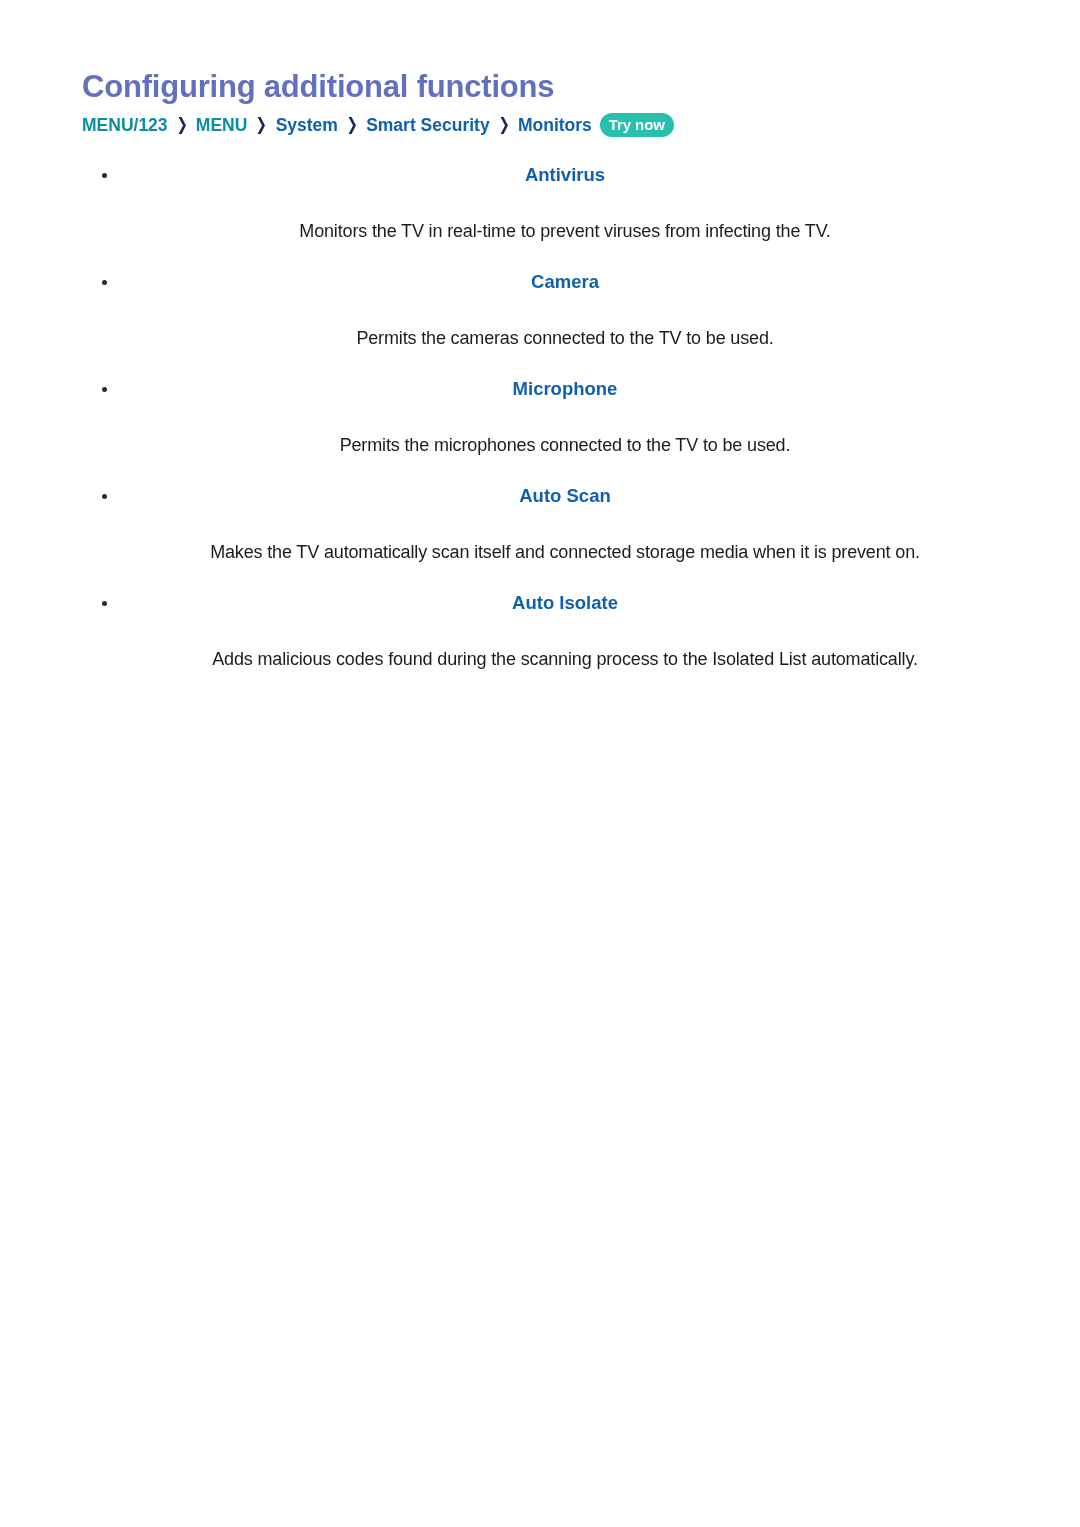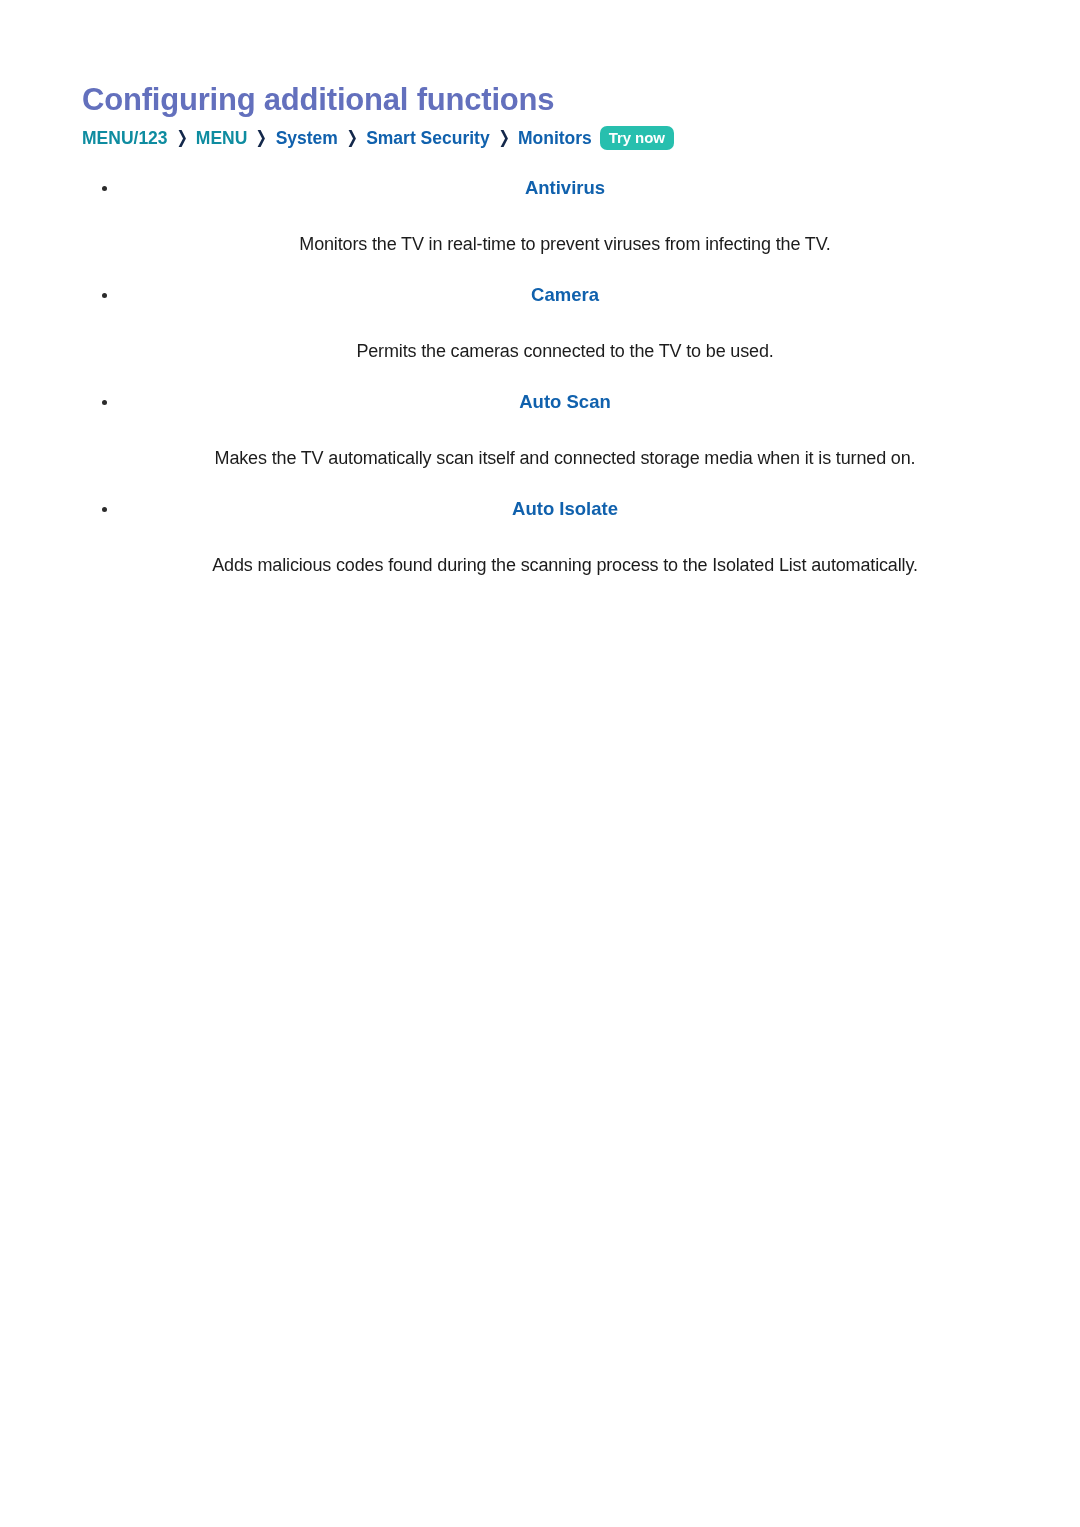--- a/index.html
+++ b/index.html
@@ -24,21 +24,21 @@
     left: 0;
     top: 0;
     width: 1080px;
     height: 1527px;
     background: #ffffff;
   }
 
   .content {
     position: absolute;
     left: 82px;
-    top: 81px;
+    top: 68px;
     width: 920px;
   }
 
   
   .page-title {
     font-size: 31px;
     font-weight: bold;
     color: #6370bd;
     letter-spacing: -0.2px;
     line-height: 38px;
@@ -76,21 +76,21 @@
   }
 
   .try-now {
     display: inline-block;
     background: #27bfae;
     color: #ffffff;
     font-size: 15px;
     font-weight: bold;
     line-height: 21px;
     padding: 1px 9px 2px 9px;
-    border-radius: 7px;
+    border-radius: 12px;
     margin-left: 8px;
     letter-spacing: -0.1px;
     white-space: nowrap;
   }
 
   
   .func-list {
     list-style: none;
     margin: 0;
     padding: 0;
@@ -178,27 +178,34 @@
 
 
       <li class="func-item">
         <div class="func-head">
           <span class="bullet-dot"></span>
           <span>Camera</span>
         </div>
         <p class="func-desc">Permits the cameras connected to the TV to be used.</p>
       </li>
 
+      <li class="func-item">
+        <div class="func-head">
+          <span class="bullet-dot"></span>
+          <span>Microphone</span>
+        </div>
+        <p class="func-desc">Permits the microphones connected to the TV to be used.</p>
+      </li>
 
       <li class="func-item">
         <div class="func-head">
           <span class="bullet-dot"></span>
           <span>Auto Scan</span>
         </div>
-        <p class="func-desc">Makes the TV automatically scan itself and connected storage media when it is turned on.</p>
+        <p class="func-desc">Makes the TV automatically scan itself and connected storage media when it is prevent on.</p>
       </li>
 
       <li class="func-item">
         <div class="func-head">
           <span class="bullet-dot"></span>
           <span>Auto Isolate</span>
         </div>
         <p class="func-desc">Adds malicious codes found during the scanning process to the Isolated List automatically.</p>
       </li>
 

